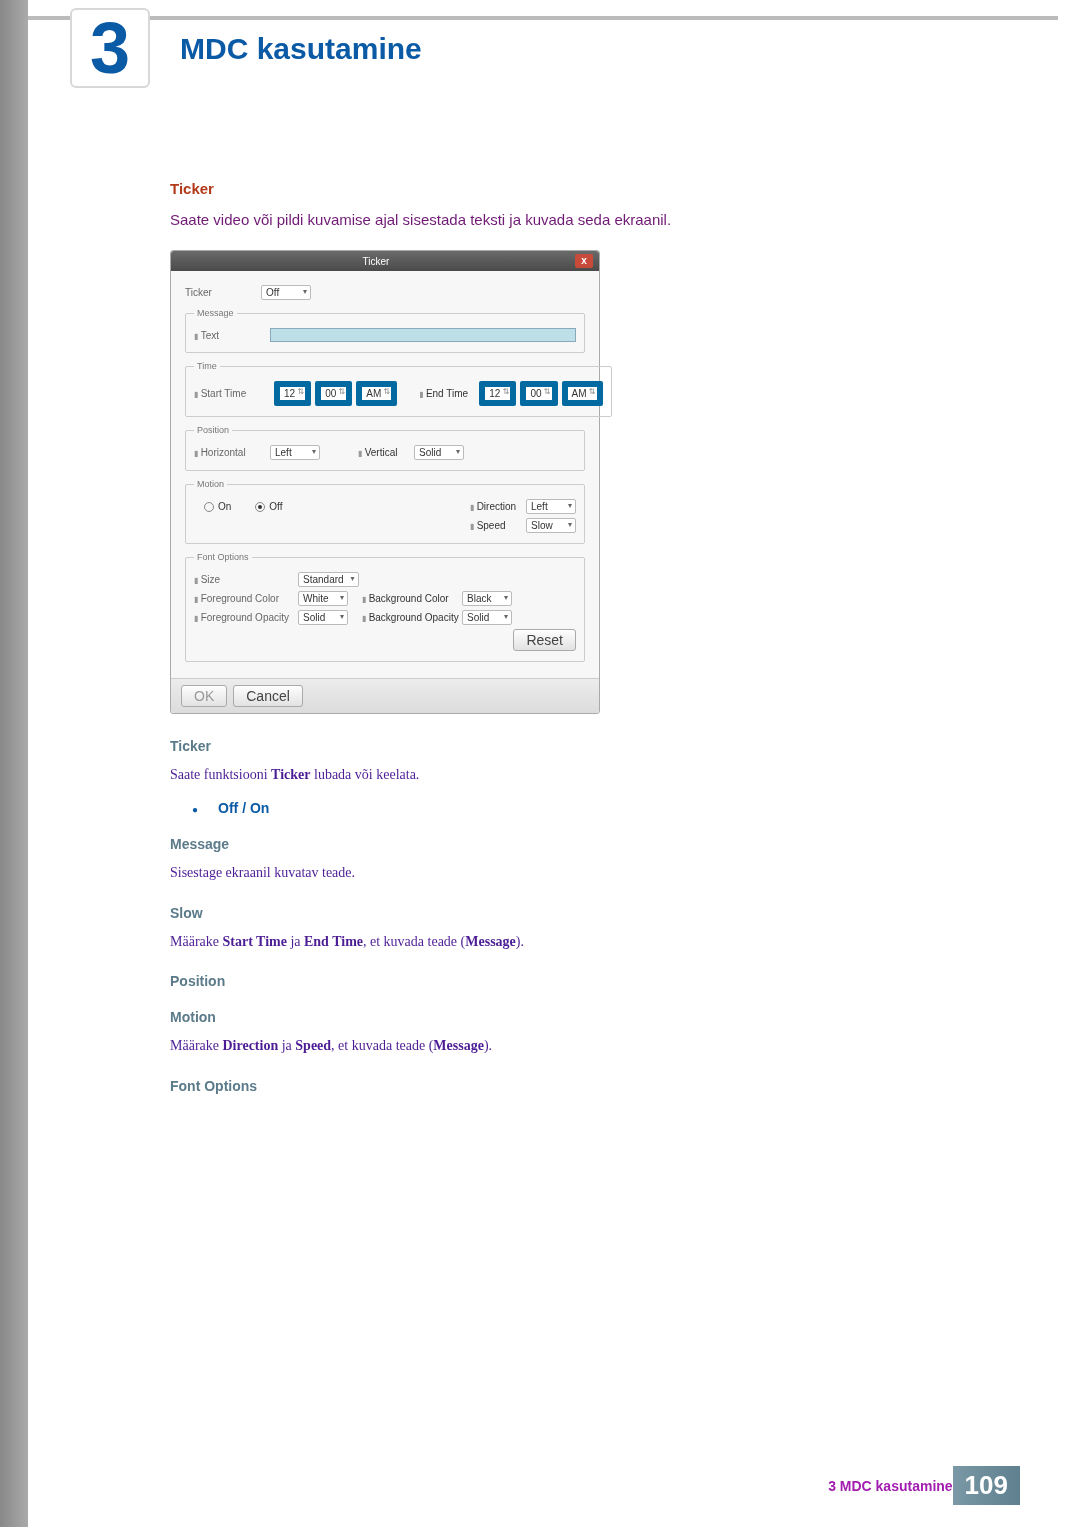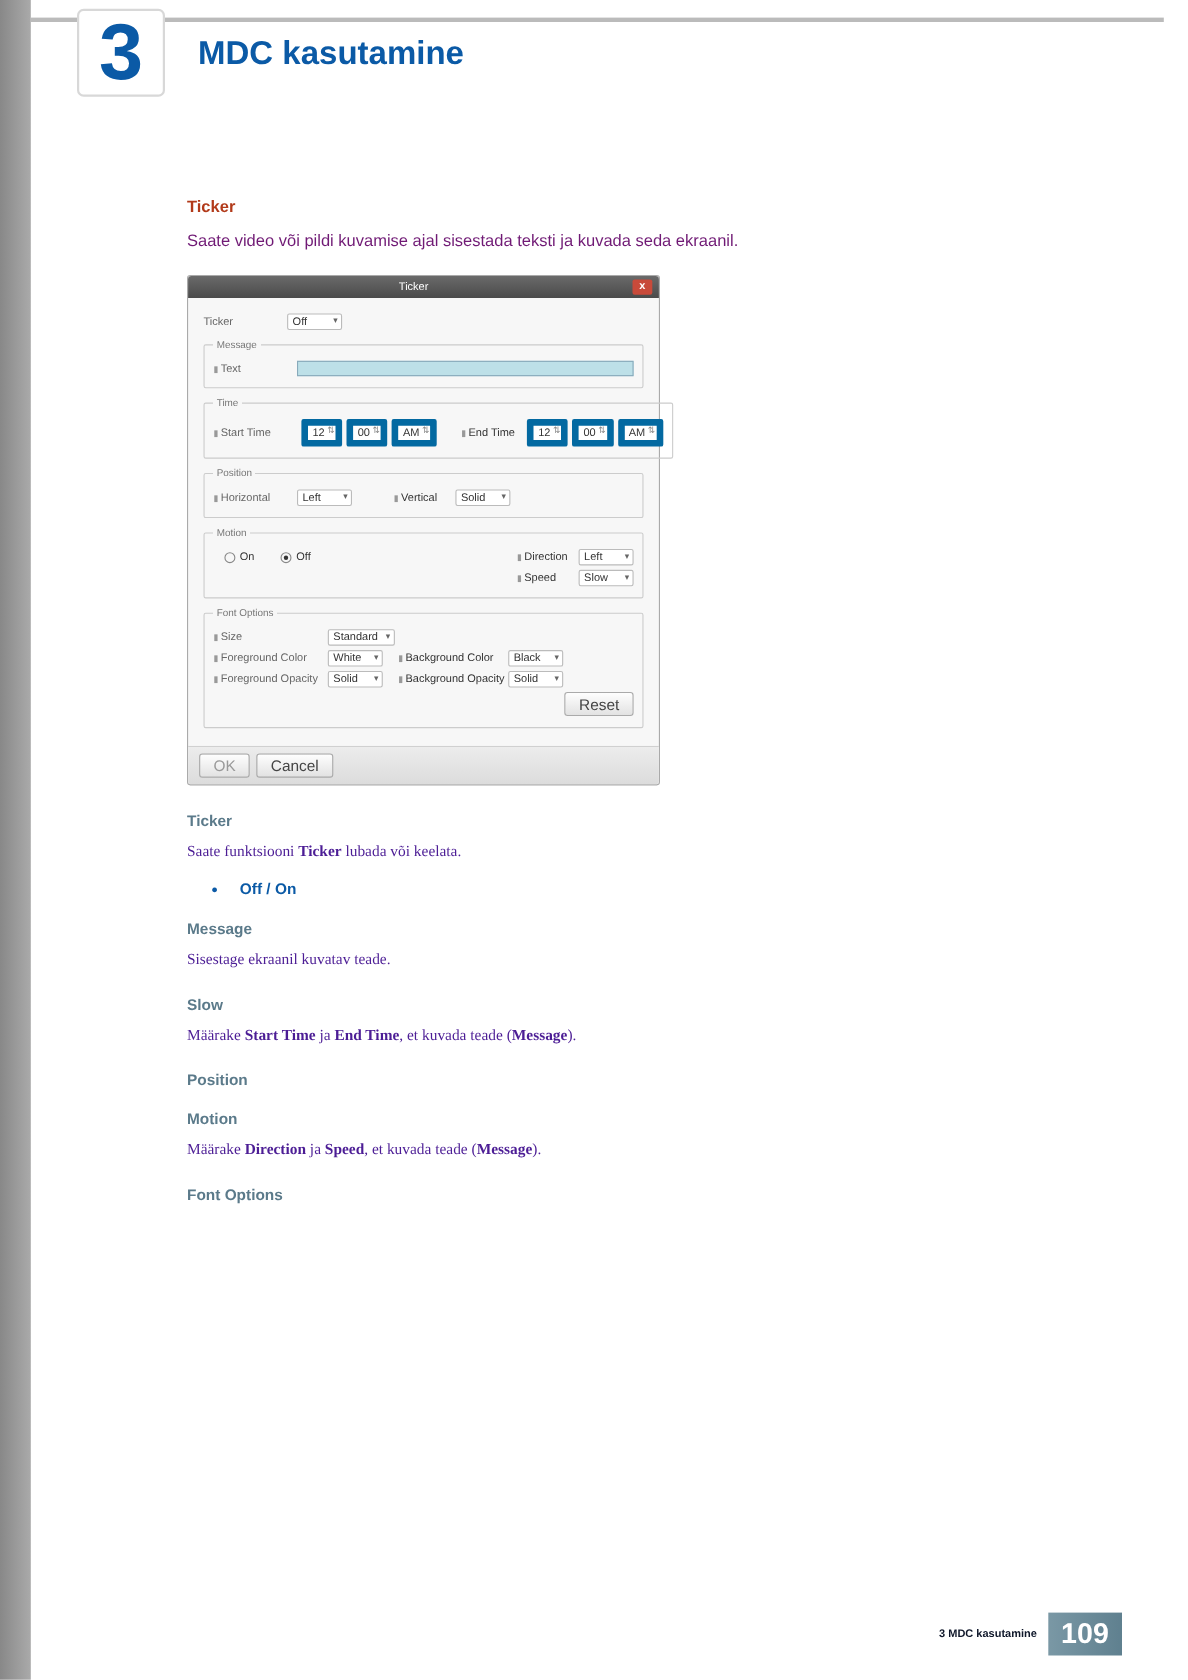--- a/index.html
+++ b/index.html
@@ -205,24 +205,23 @@
   }
   
   .page-footer {
     position: absolute;
     bottom: 22px;
     right: 60px;
     display: flex;
     align-items: center;
   }
   .footer-text {
-    color: #0f172a;
-    font-size: 10px;
+    color: #a21caf;
+    font-size: 14px;
     font-weight: 600;
-    margin-right: 10px;
   }
   .page-num-box {
     background: linear-gradient(to right, #7a98a5, #5f808f);
     color: #fff;
     font-size: 26px;
     font-weight: bold;
     padding: 4px 12px;
   }
 </style>
 </head>

